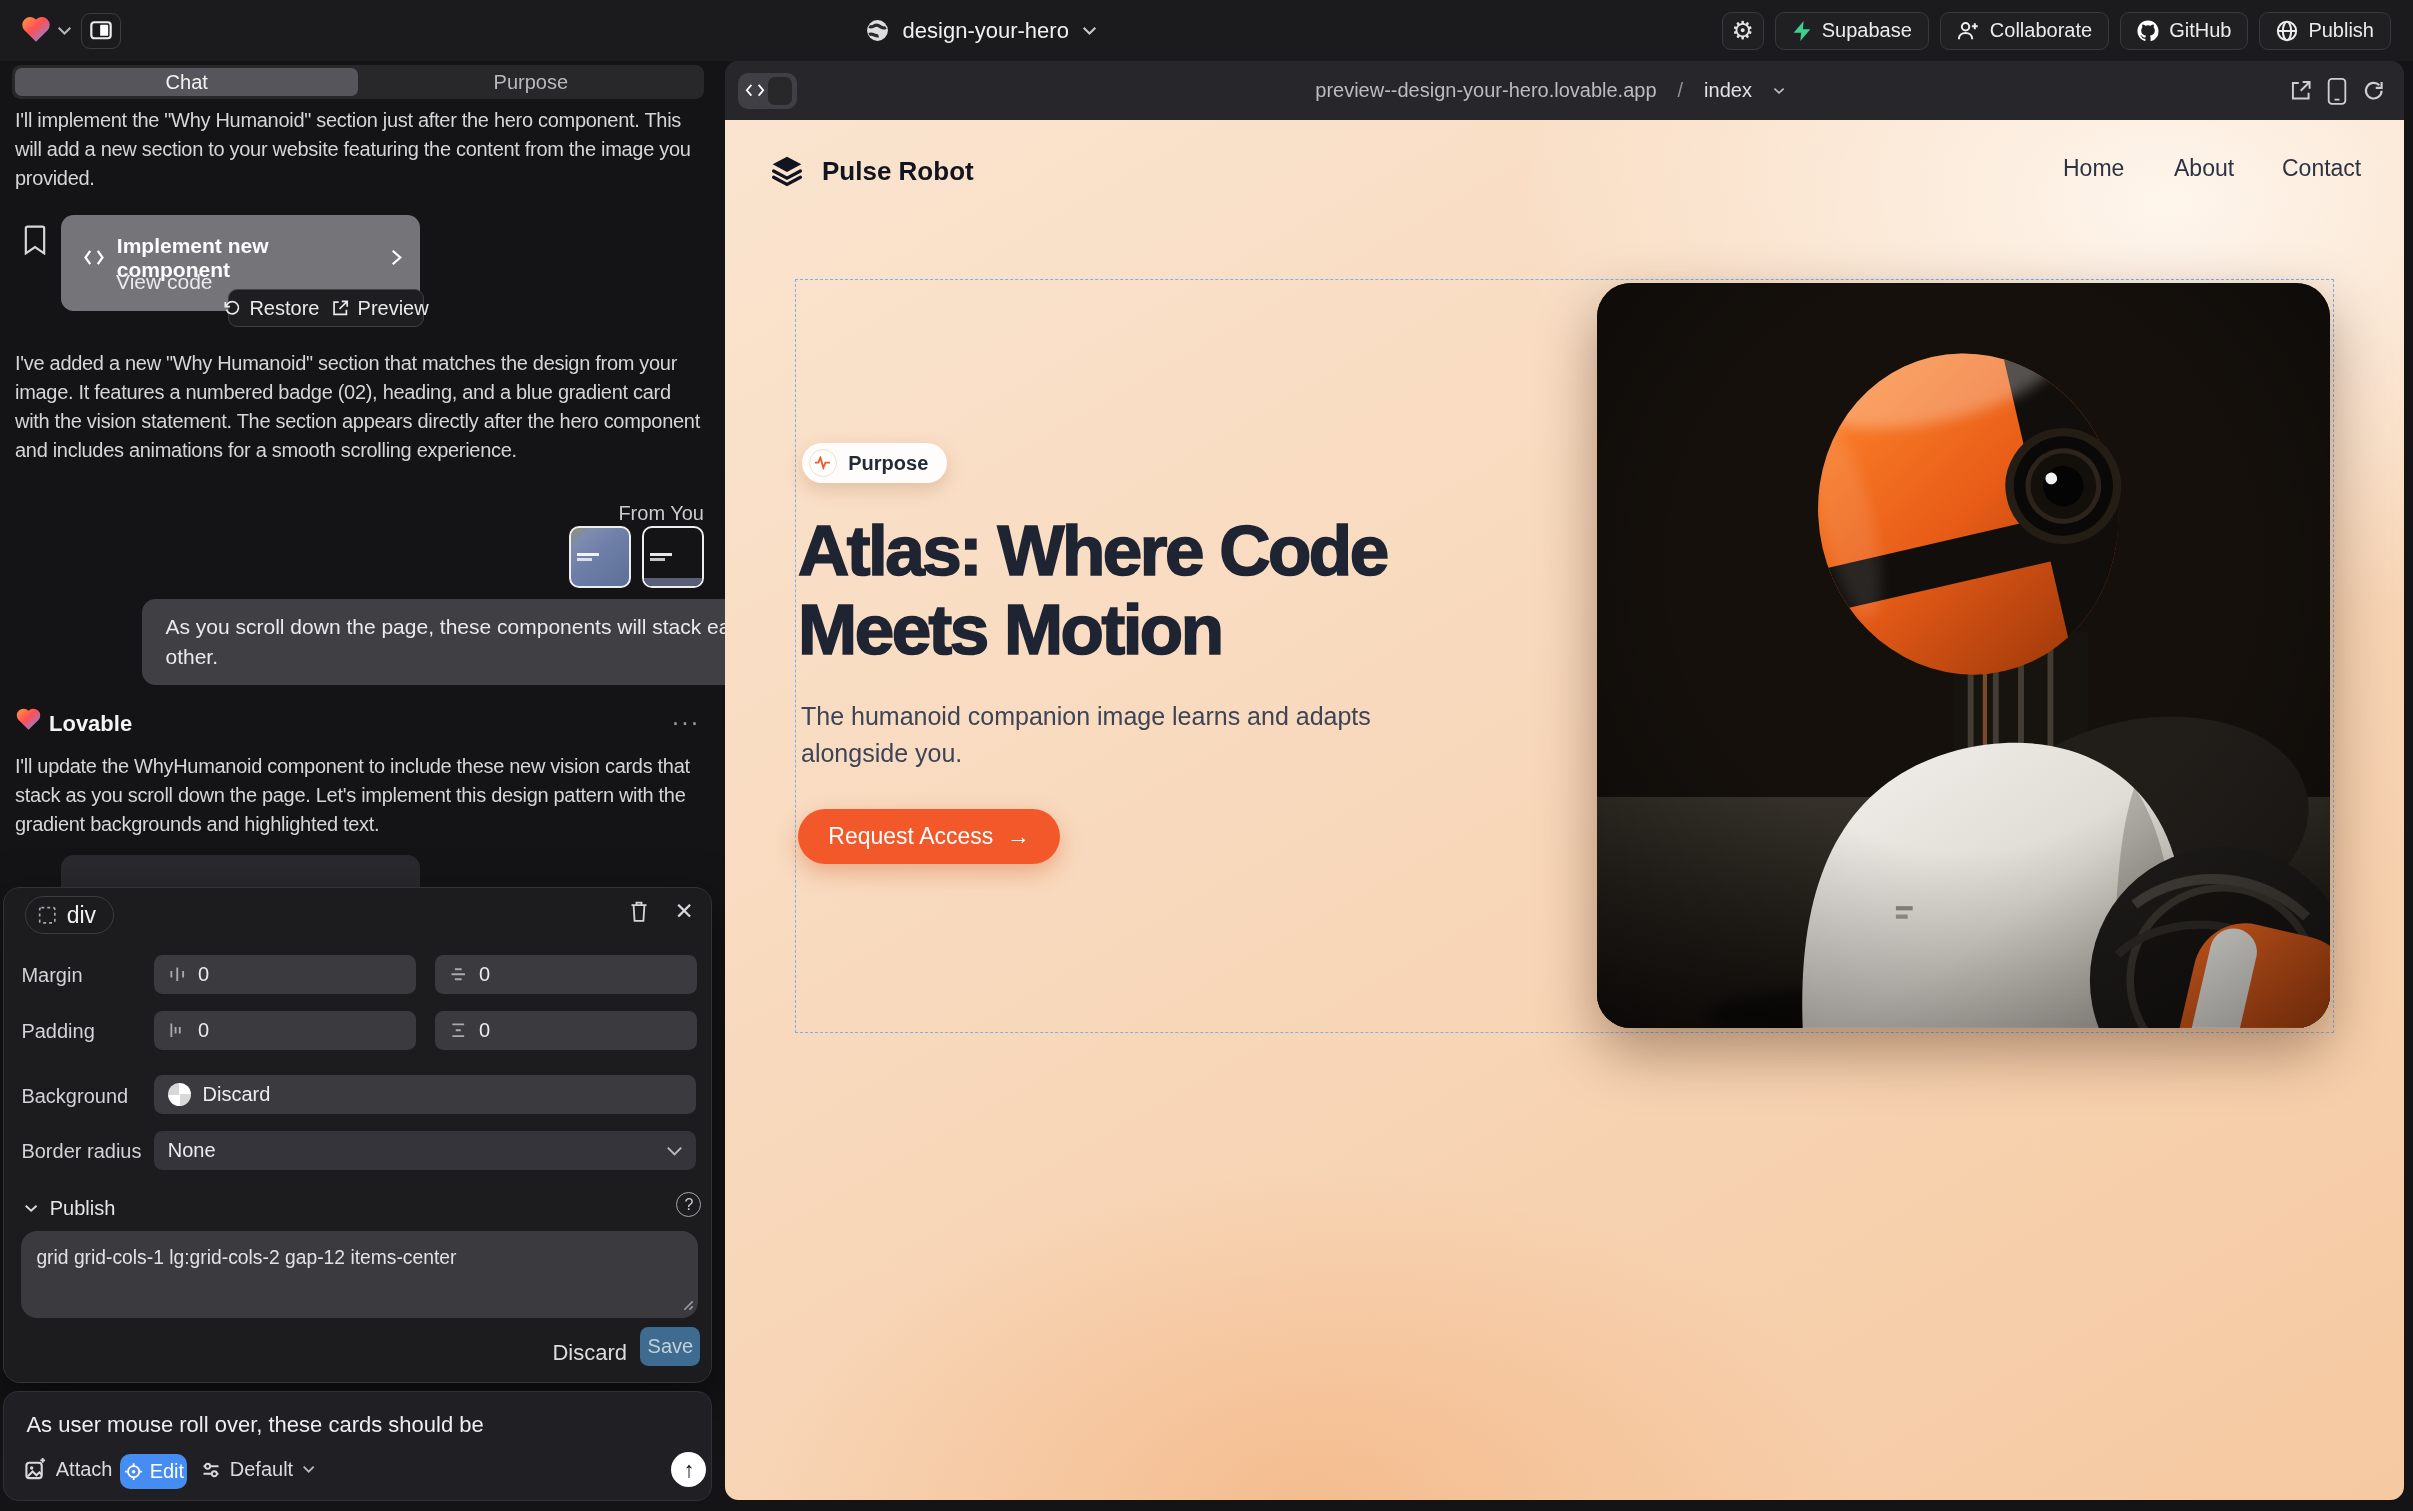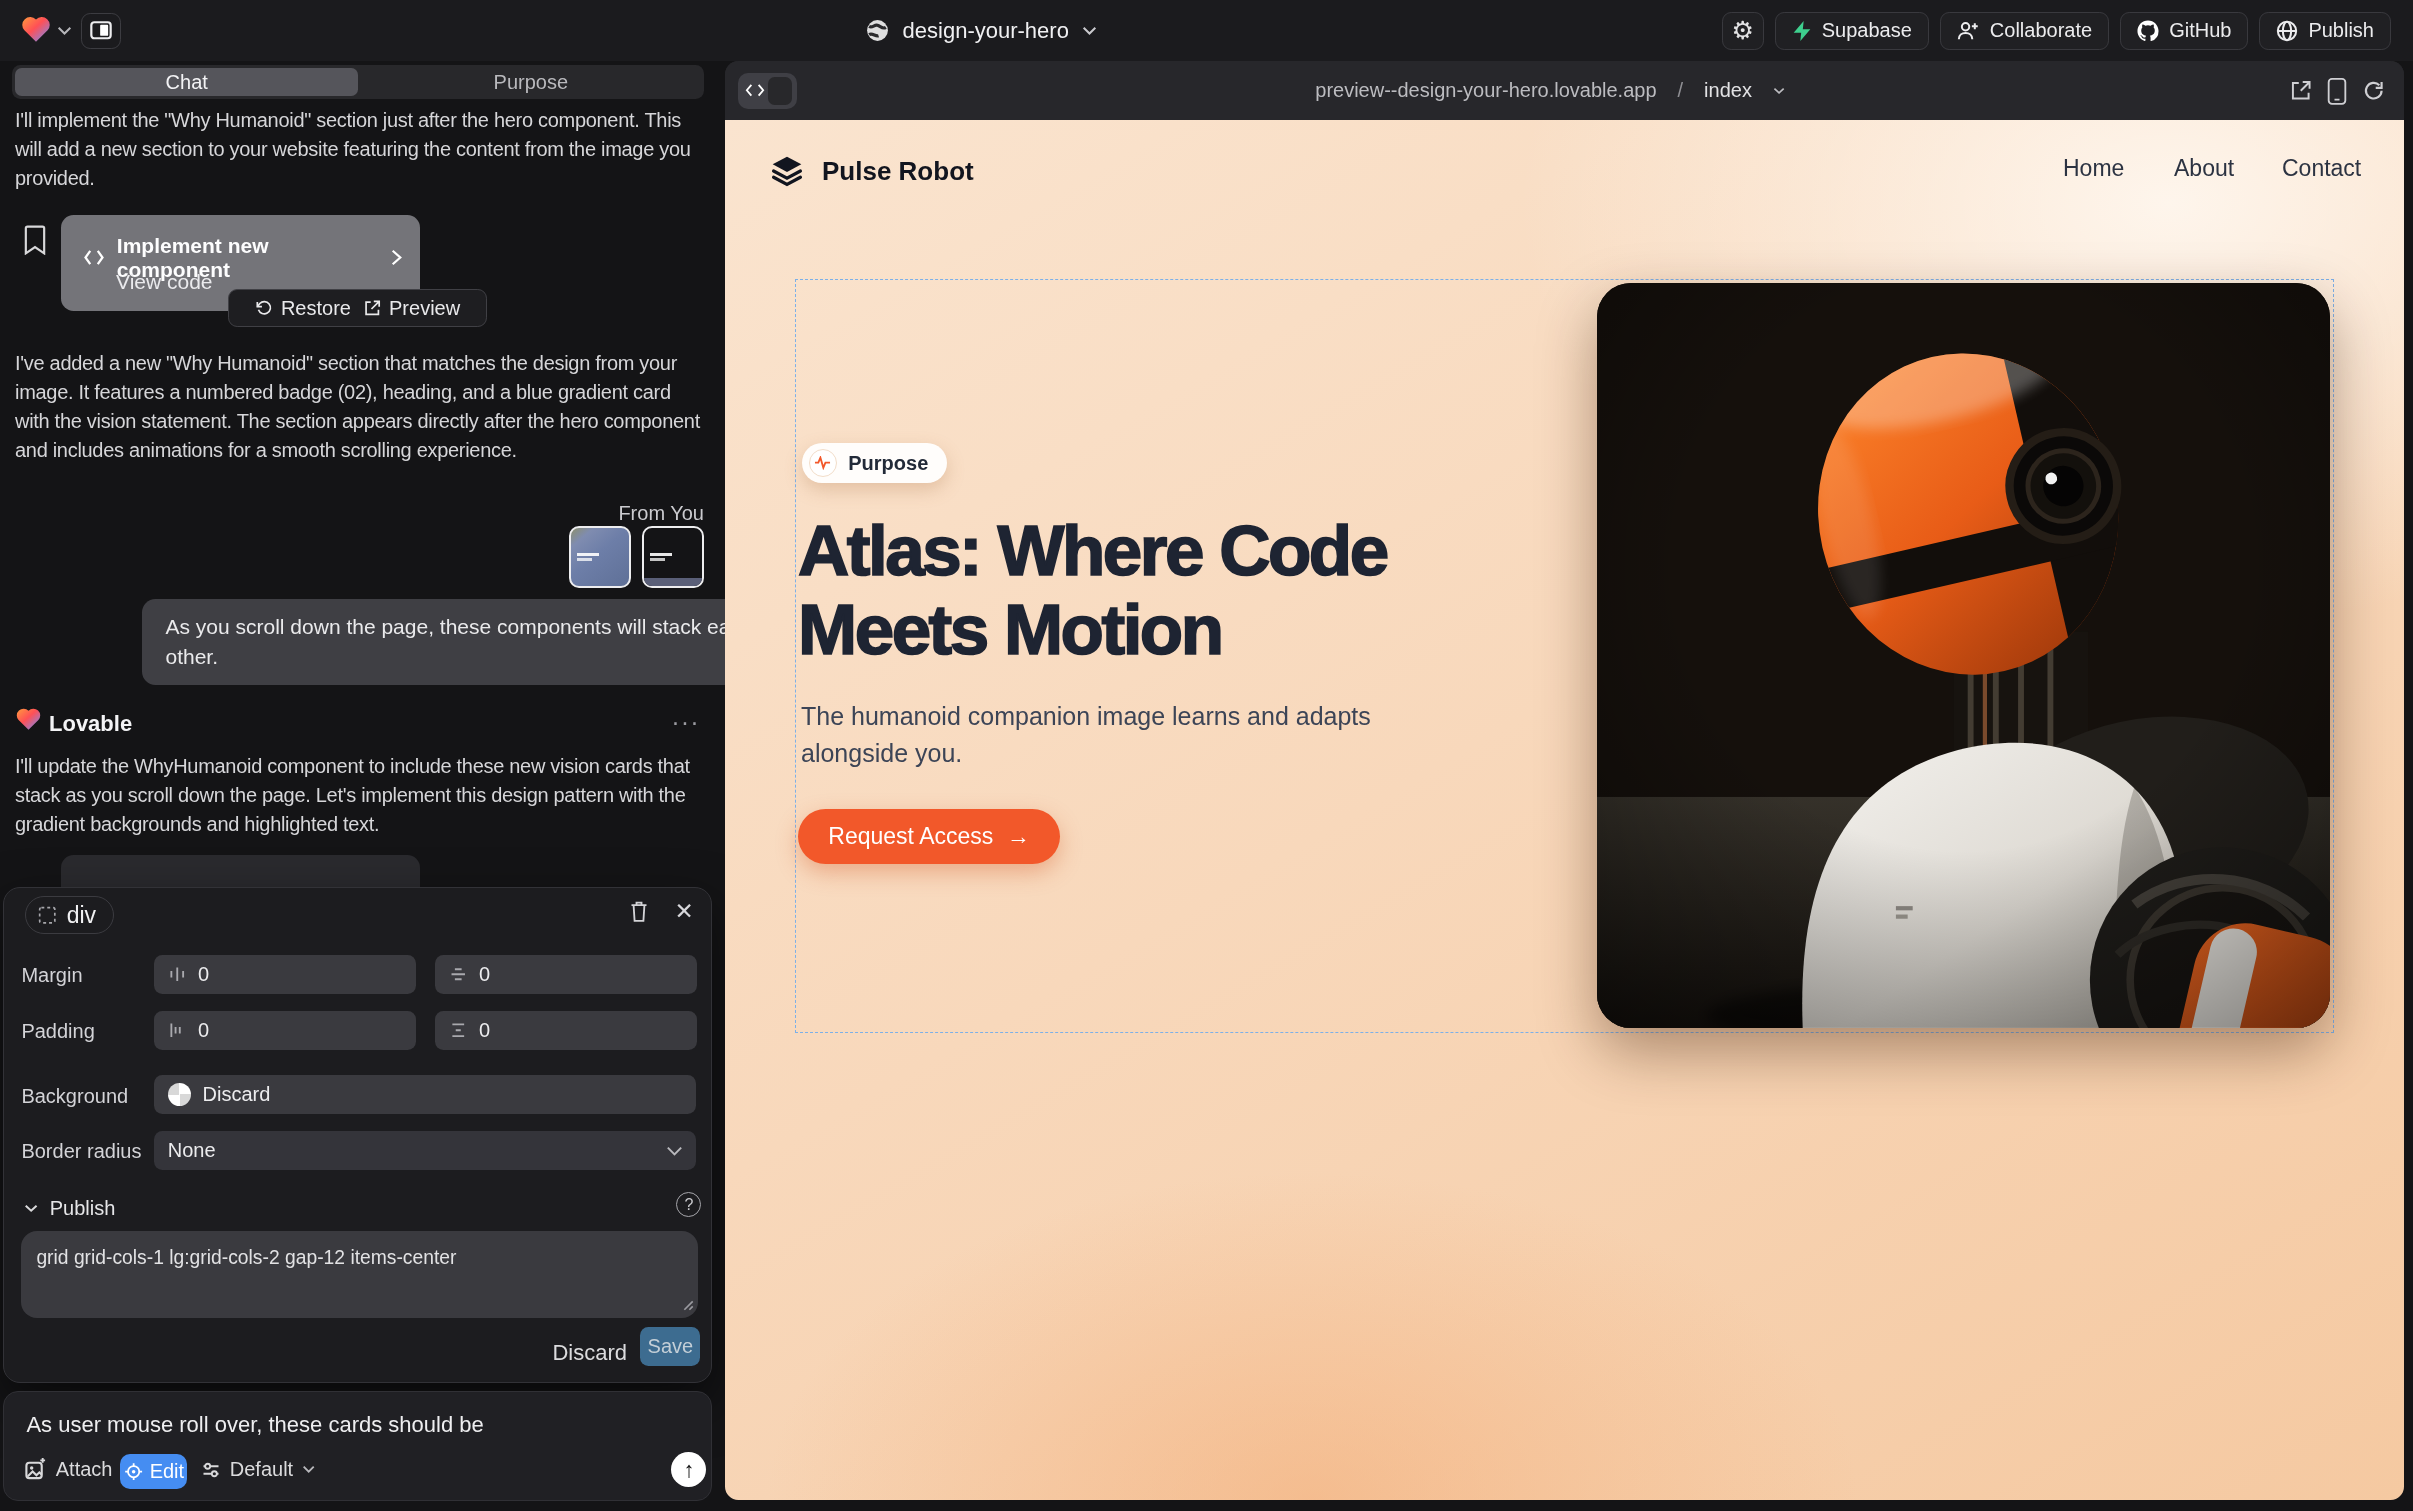--- a/index.html
+++ b/index.html
@@ -28,21 +28,21 @@
        font-size:20px;color:#b9b9bd}
   .tab.sel-bg{left:3.4px;top:3.4px;width:343px;height:28px;background:#55555b;border-radius:6.7px;color:#f3f3f5}
   .tab.right{left:346px}
   .msg{position:absolute;left:15px;width:692px;font-size:20px;line-height:29px;letter-spacing:-0.3px;color:#d6d6d9}
   .bookmark{position:absolute;left:24px}
   .toolcard{position:absolute;left:61px;top:215px;width:359px;height:96px;background:#747479;
             border-radius:12.6px;color:#fff}
   .tc-row1{position:absolute;left:22px;top:18.5px;right:18.5px;display:flex;align-items:center;gap:11.8px}
   .tc-title{font-size:21px;font-weight:bold;color:#fdfdfe;flex:1}
   .tc-view{position:absolute;left:55px;top:55px;font-size:21px;color:#eaeaed}
-  .hoverpill{position:absolute;left:228px;top:289px;width:259px;height:38px;background:#1e1e21;
+  .hoverpill{position:absolute;left:228px;top:289px;width:196px;height:38px;background:#1e1e21;
              border:1.7px solid #404045;border-radius:9.2px;display:flex;align-items:center;
              justify-content:center;gap:12px;font-size:20px;color:#e9e9eb}
   .hp-item{display:flex;align-items:center;gap:7.6px}
   .fromyou{position:absolute;left:15px;top:502px;width:689px;text-align:right;font-size:20px;color:#cbcbcf}
   .thumb{position:absolute;top:526px;width:62px;height:62px;border-radius:10px;border:2.5px solid #ededef;overflow:hidden}
   .thumb.blue{left:569px;background:linear-gradient(140deg,#8c8f6d 0%,#7f8cb0 18%,#6d7ea8 45%,#5f7097 100%)}
   .thumb.orange{left:642px;background:radial-gradient(50px 67px at 75% 45%,#f5a343 0%,#e4741f 45%,#aядь 0),radial-gradient(59px 76px at 78% 45%,#f5a343 0%,#e2711e 50%,#9c4a14 100%)}
   .thumb .tl{position:absolute;left:5.9px;top:25px;width:22px;height:2.5px;background:rgba(255,255,255,.9)}
   .thumb .tl2{position:absolute;left:5.9px;top:30px;width:15px;height:2.5px;background:rgba(255,255,255,.75)}
   .thumb.orange::after{content:"";position:absolute;left:0;bottom:0;width:100%;height:8.4px;background:#5a5f78}

